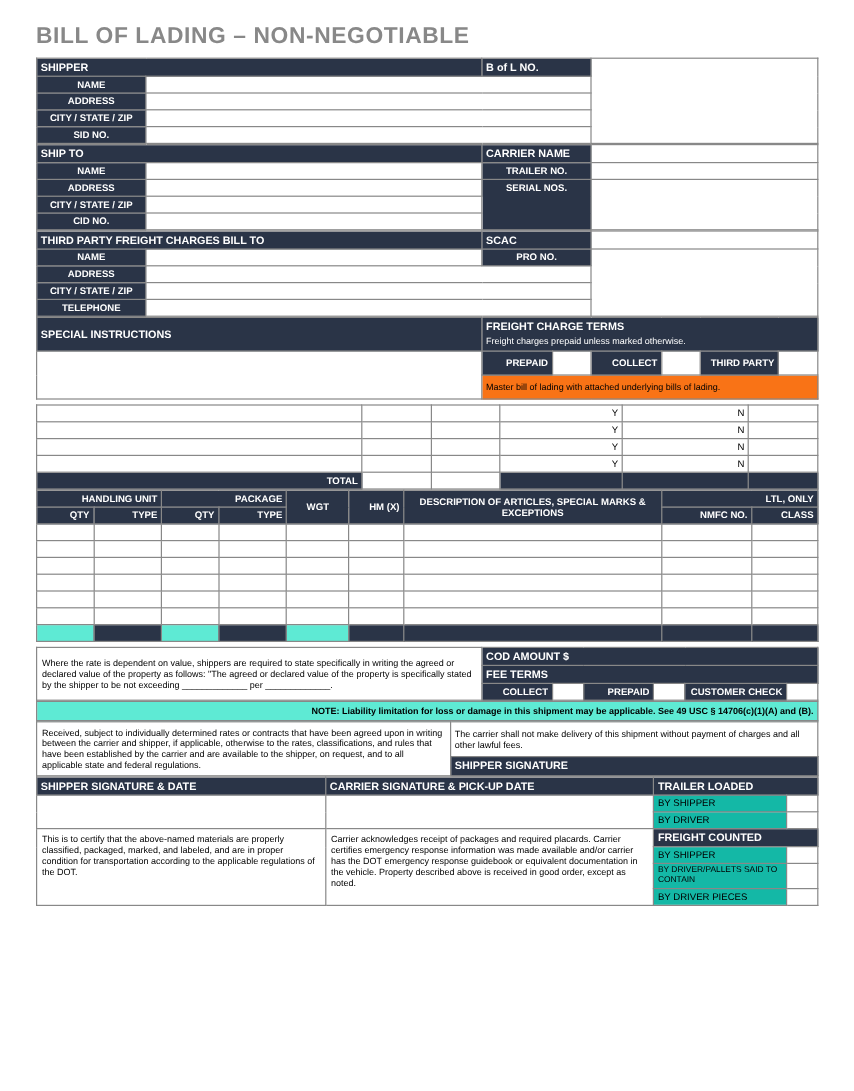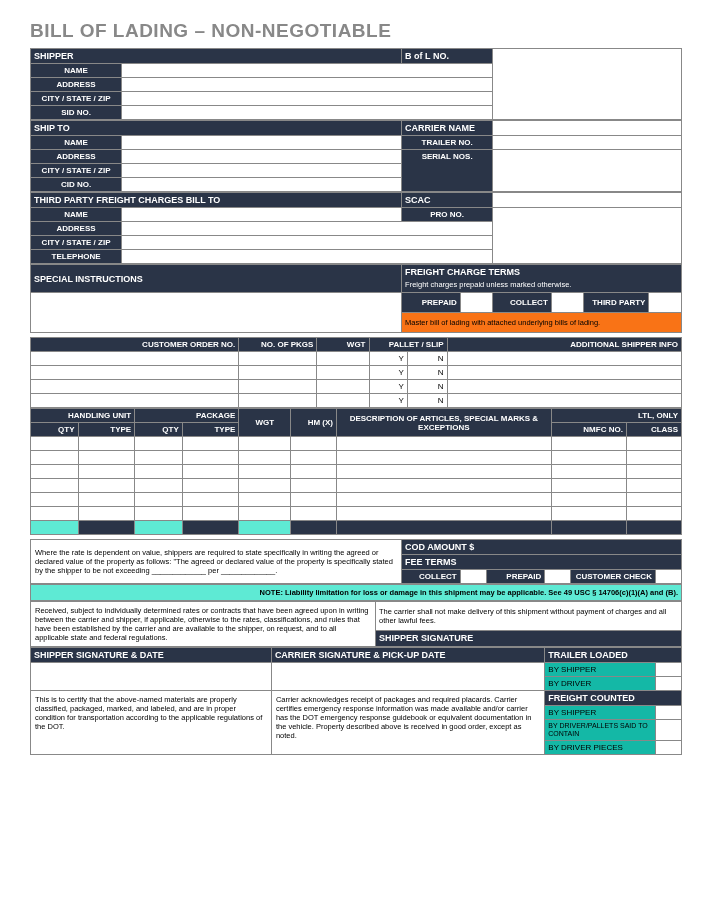--- a/index.html
+++ b/index.html
@@ -128,27 +128,20 @@
 <tr>
   <td class="white tiny" colspan="6" style="background:#f97316">Master bill of lading with attached underlying bills of lading.</td>
 </tr>
 </tbody>
   </table>
 
 <div class="row-spacer"></div>
 
 <table>
 <tbody>
-      <tr>
-  <td class="dark center" style="width:32%">CUSTOMER ORDER NO.</td>
-  <td class="dark center" style="width:12%">NO. OF PKGS</td>
-  <td class="dark center" style="width:8%">WGT</td>
-  <td class="dark center" colspan="2" style="width:12%">PALLET / SLIP</td>
-  <td class="dark center" style="width:36%">ADDITIONAL SHIPPER INFO</td>
-</tr>
 <tr class="tall">
         <td></td>
         <td></td>
         <td></td>
         <td class="center">Y</td>
         <td class="center">N</td>
         <td></td>
       </tr>
 <tr class="tall">
         <td></td>
@@ -166,20 +159,28 @@
         <td class="center">N</td>
         <td></td>
       </tr>
 <tr class="tall">
         <td></td>
         <td></td>
         <td></td>
         <td class="center">Y</td>
         <td class="center">N</td>
         <td></td>
+      </tr>
+<tr class="tall">
+        <td class="dark" style="text-align:right">TOTAL</td>
+        <td></td>
+        <td></td>
+        <td class="dark"></td>
+        <td class="dark"></td>
+        <td class="dark"></td>
       </tr>
 </tbody>
   </table>
 
 <table>
 <tbody>
       <tr>
   <td class="dark center" colspan="2" style="width:16%">HANDLING UNIT</td>
   <td class="dark center" colspan="2" style="width:16%">PACKAGE</td>
   <td class="dark" rowspan="2" style="width:8%;text-align:center">WGT</td>

